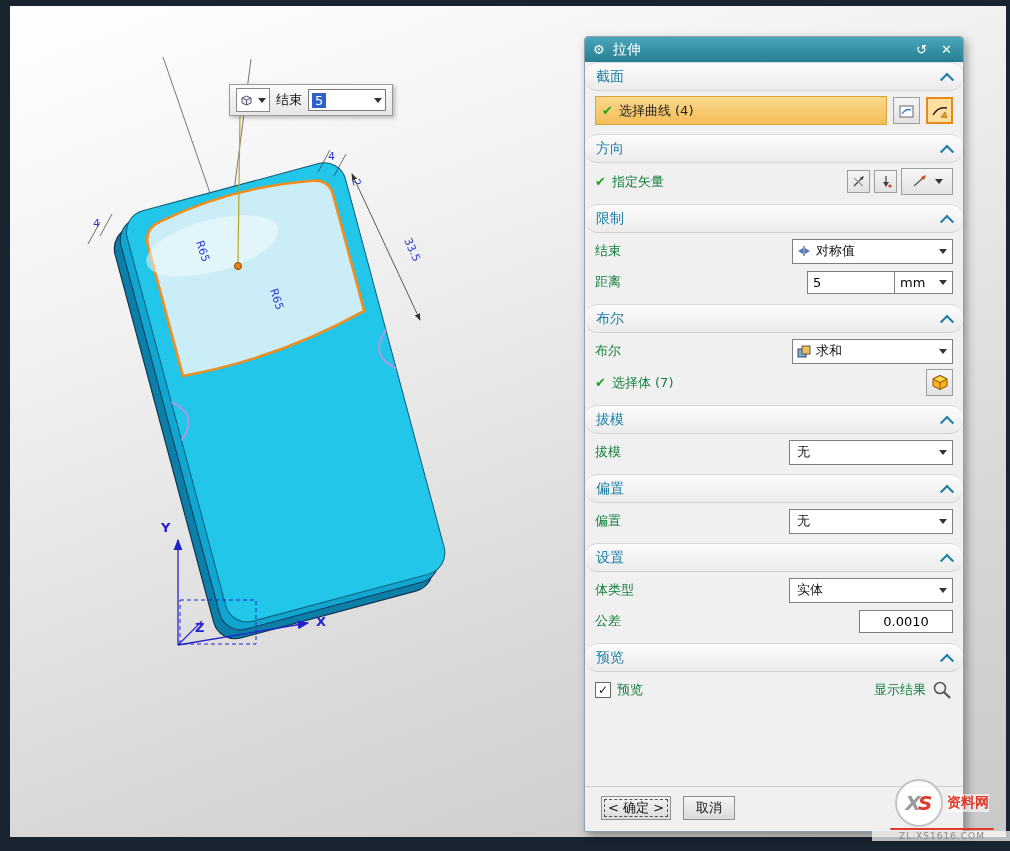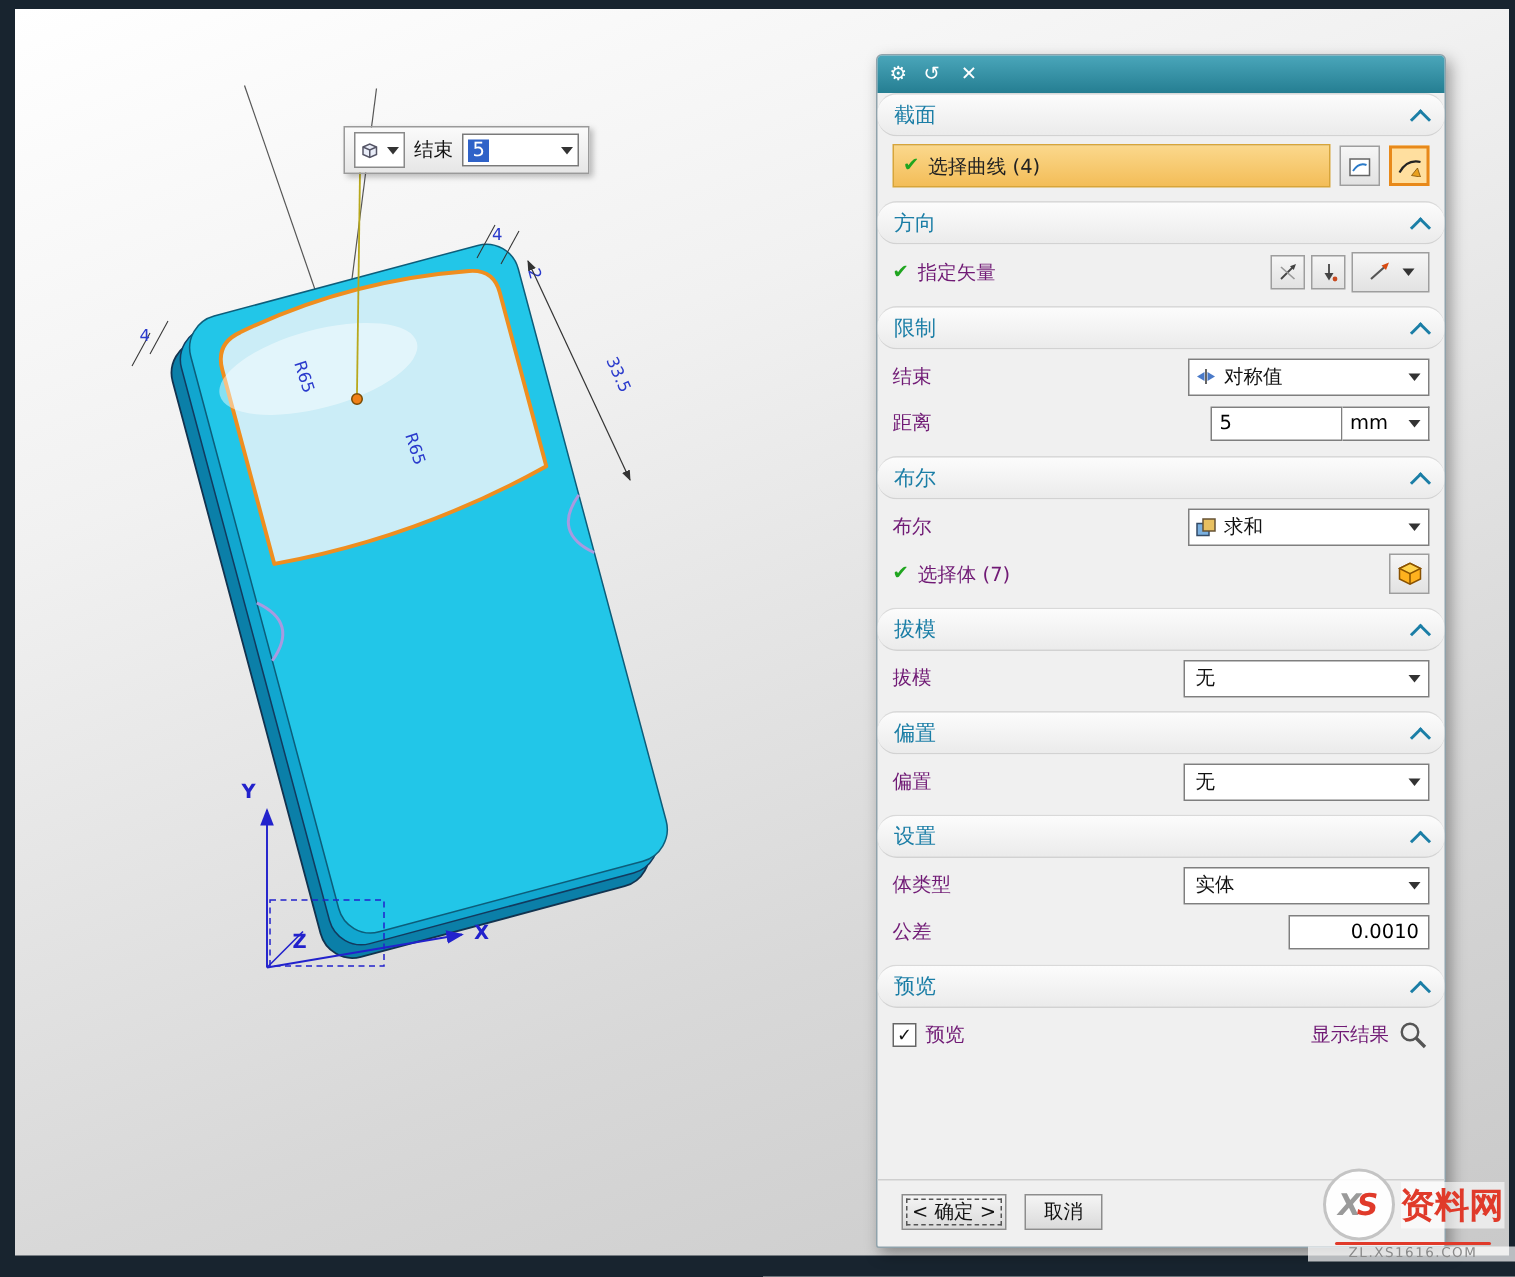--- a/index.html
+++ b/index.html
@@ -26,54 +26,54 @@
     background:linear-gradient(#4aa6ba,#257e92);border-radius:3px 3px 0 0;font-size:14px;}
   .titlebar .t-icon{font-size:13px;line-height:1;}
   .titlebar .t-title{flex:1;}
   .titlebar .t-btn{font-size:13px;cursor:default;padding:0 3px;}
   .sec-h{display:flex;justify-content:space-between;align-items:center;height:27px;padding:0 11px 0 11px;
     color:#1b7ea6;font-size:14px;background:linear-gradient(#fcfcfc,#ebebeb);
     border-top:1px solid #d9d9d9;border-bottom:1px solid #d2d2d2;border-radius:13px;}
   .chev{width:8px;height:8px;border-left:2px solid #1b7ea6;border-top:2px solid #1b7ea6;transform:rotate(45deg) translate(2px,2px);}
   .sec-b{padding:5px 10px 9px 10px;display:flex;flex-direction:column;gap:5px;}
   .row{display:flex;align-items:center;min-height:26px;gap:6px;}
-  .lbl{font-size:13px;color:#701a75;}
+  .lbl{font-size:13px;color:#15803d;}
   .check{color:#1fa51f;font-size:13px;font-weight:bold;line-height:1;}
   .hl-row{flex:1;display:flex;align-items:center;gap:6px;height:27px;padding:0 6px;
     background:linear-gradient(#fbd88c,#f3bd58);border:1px solid #d7a53a;font-size:13px;color:#222;}
   .ibtn{width:27px;height:27px;flex:0 0 auto;display:flex;align-items:center;justify-content:center;
     background:linear-gradient(#f6f6f6,#e2e2e2);border:1px solid #9e9e9e;padding:0;}
   .ibtn.sm{width:23px;height:23px;}
   .ibtn.active{background:#ffdf9f;border:2px solid #e8891a;}
   .ibtn.wide{width:52px;display:flex;gap:4px;}
   .combo{margin-left:auto;width:150px;height:23px;background:#fff;border:1px solid #7f7f7f;
     display:flex;align-items:center;gap:5px;padding:0 5px 0 4px;font-size:13px;color:#111;}
   .combo.noicon{padding-left:7px;}
   .num-wrap{margin-left:auto;display:flex;}
   .num-input{width:76px;height:21px;border:1px solid #7f7f7f;background:#fff;font-size:13px;padding:0 5px;font-family:inherit;}
   .unit-combo{width:58px;height:23px;background:#fff;border:1px solid #7f7f7f;border-left:none;
     display:flex;align-items:center;padding:0 5px;font-size:13px;box-sizing:border-box;justify-content:center;}
   .cb{width:14px;height:14px;background:#fff;border:1px solid #666;display:inline-flex;align-items:center;justify-content:center;
     font-size:12px;line-height:1;color:#111;flex:0 0 auto;}
   .tol-input{margin-left:auto;width:80px;height:21px;border:1px solid #7f7f7f;background:#fff;font-size:13px;padding:0 6px;
-    font-family:inherit;text-align:right;}
+    font-family:inherit;text-align:center;}
   .right-group{margin-left:auto;display:flex;align-items:center;gap:4px;}
   .btns{margin-top:auto;display:flex;justify-content:flex-start;gap:12px;padding:9px 16px 11px;border-top:1px solid #cfcfcf;}
   .pbtn{min-width:52px;height:24px;font-size:13px;color:#111;background:linear-gradient(#f5f5f5,#dadada);
     border:1px solid #8d8d8d;font-family:inherit;}
   .pbtn.focus{outline:1px dashed #555;outline-offset:-4px;}
 
   
   .wm{position:absolute;left:872px;top:779px;width:140px;z-index:20;text-align:center;}
   .wm-top{display:flex;align-items:center;justify-content:center;gap:4px;}
   .wm-circle{width:44px;height:44px;border-radius:50%;border:2px solid #c4c4c4;background:rgba(255,255,255,.88);
     display:flex;align-items:center;justify-content:center;font-style:italic;font-weight:bold;font-size:20px;}
   .wm-x{color:#9a9a9a;}
   .wm-s{color:#e03a2a;margin-left:-3px;}
-  .wm-name{color:#e03a2a;font-size:23px;font-weight:bold;background:rgba(255,255,255,.6);}
+  .wm-name{color:#e03a2a;font-size:14px;font-weight:bold;background:rgba(255,255,255,.6);}
   .wm-url{margin-top:1px;color:#8a8a8a;font-size:9px;letter-spacing:1px;background:rgba(255,255,255,.7);}
   .wm-line{height:2px;background:#e03a2a;border-radius:2px;margin:1px 18px 0;}
 </style>
 </head>
 <body>
 
 <div class="app">
   <div class="desk"></div>
 
   <svg class="vp" width="1010" height="851" viewBox="0 0 1010 851">
@@ -142,20 +142,21 @@
     <span class="tb-label">结束</span>
     <div class="tb-input">
       <span class="tb-sel">5</span>
       <span class="darr"></span>
     </div>
   </div>
 
   <div class="dialog">
     <div class="titlebar">
       <span class="t-icon">⚙</span>
+      <span class="t-title">拉伸</span>
       <span class="t-btn">↺</span>
       <span class="t-btn">✕</span>
     </div>
 
     <div class="sec-h">
       <span>截面</span>
       <span class="chev"></span>
     </div>
     <div class="sec-b">
       <div class="row">

